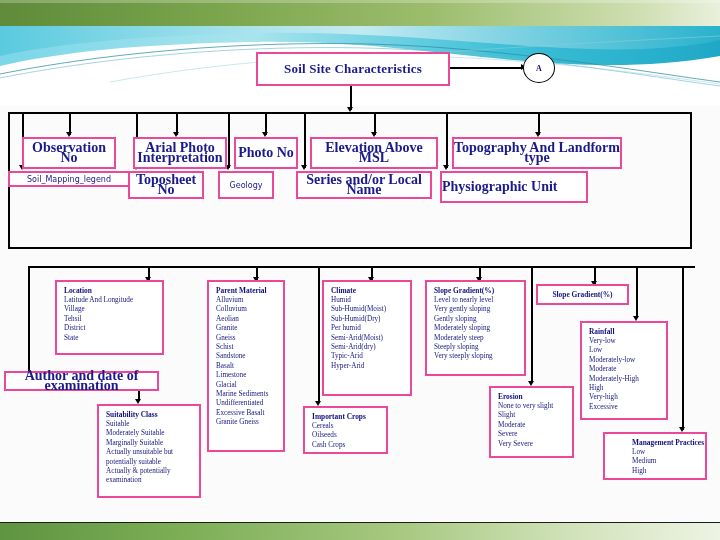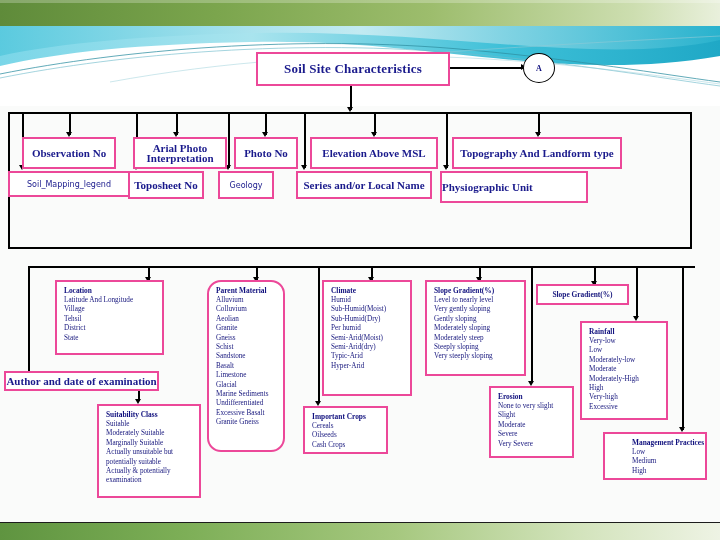--- a/index.html
+++ b/index.html
@@ -21,21 +21,21 @@
     background:linear-gradient(to right,#5f9440 0%,#7cae56 25%,#a6c87f 55%,#d2e3bb 80%,#eef3e4 100%);
     border-top:1px solid #1c1c1c;}
 
   
   .node{position:absolute;box-sizing:border-box;background:#ffffff;border:2px solid #ec4899;
     color:#1a1a8c;}
   .node .ttl{font-weight:bold;color:#10107e;}
   .nodec{display:flex;align-items:center;justify-content:center;text-align:center;}
 
   .title-box{font-size:13px;font-weight:bold;letter-spacing:.2px;}
-  .hdr1{font-size:11px;font-weight:bold;line-height:10px;}
+  .hdr1{font-size:14px;font-weight:bold;line-height:10px;}
   .mono{font-family:"DejaVu Sans", sans-serif;font-size:8px;font-weight:normal;color:#1a1a8c;}
 
   .listbox{padding:4px 4px 3px 7px;font-size:7.2px;line-height:9.4px;color:#16167d;}
   .listbox .ttl{display:block;font-size:7.4px;margin-bottom:.5px;}
   .listbox span{display:block;white-space:nowrap;}
 
   .circle{position:absolute;border:1px solid #000;border-radius:50%;background:#fff;
     display:flex;align-items:center;justify-content:center;font-size:8px;color:#10107e;font-weight:bold;}
 
   
@@ -167,21 +167,21 @@
   </div>
 
   <div class="node nodec hdr1" style="left:310px;top:137px;width:128px;height:32px;">
     <span>Elevation Above MSL</span>
   </div>
 
   <div class="node nodec hdr1" style="left:452px;top:137px;width:170px;height:32px;">
     <span>Topography And Landform type</span>
   </div>
 
-  <div class="node nodec" style="left:8px;top:171px;width:122px;height:26px;">
+  <div class="node nodec" style="left:8px;top:171px;width:122px;height:16px;">
     <span class="mono">Soil_Mapping_legend</span>
   </div>
 
   <div class="node nodec hdr1" style="left:128px;top:171px;width:76px;height:28px;">
     <span>Toposheet No</span>
   </div>
 
   <div class="node nodec hdr1" style="left:296px;top:171px;width:136px;height:28px;">
     <span>Series and/or Local Name</span>
   </div>
@@ -196,21 +196,21 @@
 
   <div class="node listbox" style="left:55px;top:280px;width:109px;height:75px;">
     <span class="ttl">Location</span>
     <span>Latitude  And Longitude</span>
     <span>Village</span>
     <span>Tehsil</span>
     <span>District</span>
     <span>State</span>
   </div>
 
-  <div class="node listbox" style="left:207px;top:280px;width:78px;height:172px;border-radius:14px;">
+  <div class="node listbox" style="left:207px;top:280px;width:78px;height:172px;">
     <span class="ttl">Parent Material</span>
     <span>Alluvium</span>
     <span>Colluvium</span>
     <span>Aeolian</span>
     <span>Granite</span>
     <span>Gneiss</span>
     <span>Schist</span>
     <span>Sandstone</span>
     <span>Basalt</span>
     <span>Limestone</span>

